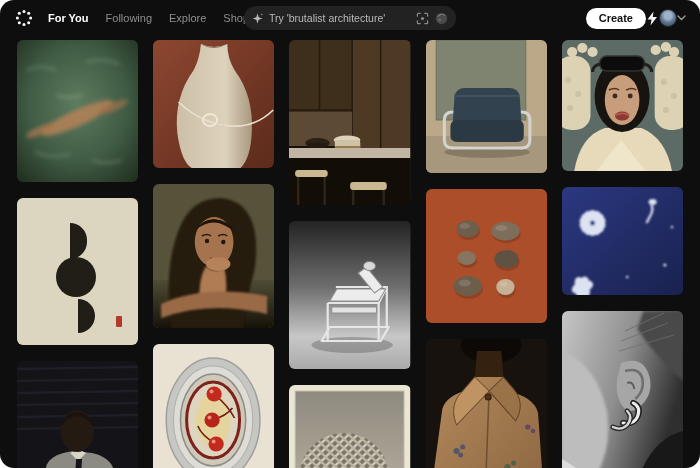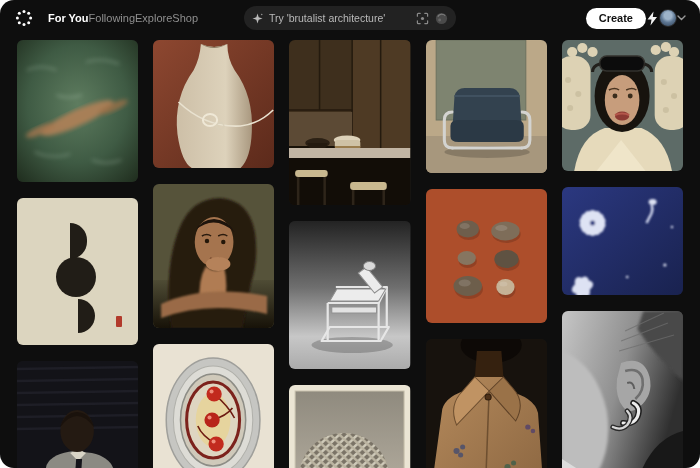--- a/index.html
+++ b/index.html
@@ -1,20 +1,20 @@
 <!DOCTYPE html>
 <html><head>
 <meta charset="utf-8">
 <style>
   html,body{margin:0;padding:0;background:#ffffff;font-family:"Liberation Sans",sans-serif;}
   .page{position:relative;width:700px;height:468px;background:#0e0e0e;border-radius:14px;overflow:hidden;margin:0 auto;}
   
   .topbar{position:relative;height:36px;display:flex;align-items:center;padding:0 14px;box-sizing:border-box;}
   .logo{width:20px;height:20px;display:flex;align-items:center;justify-content:center;margin-right:14px;flex:0 0 auto;}
-  .nav{display:flex;align-items:center;}
+  .nav{display:flex;gap:17px;align-items:center;}
   .nav-item{font-size:11px;color:#8f8f8f;cursor:pointer;white-space:nowrap;}
   .nav-item.active{color:#ffffff;font-weight:700;}
   .searchbar{position:absolute;left:50%;top:6px;transform:translateX(-50%);width:212px;height:24px;background:#222222;border-radius:12px;display:flex;align-items:center;padding:0 8px;box-sizing:border-box;gap:6px;}
   .search-ph{font-size:10.5px;color:#b9b9b9;flex:1;white-space:nowrap;overflow:hidden;}
   .right-cluster{margin-left:auto;display:flex;align-items:center;}
   .create-btn{background:#ffffff;color:#111111;font-size:11px;font-weight:600;border:none;border-radius:999px;padding:5px 13px;cursor:pointer;line-height:1;}
   .avatar{width:18px;height:18px;border-radius:50%;background:radial-gradient(circle at 50% 35%,#9db3c9 0 28%,#5f7894 52%,#2e3f55 100%);border:1px solid #2a2a2a;box-sizing:border-box;}
   
   .grid{display:flex;gap:15px;padding:4px 17px 0;box-sizing:border-box;}
   .col{flex:1;display:flex;flex-direction:column;gap:16px;min-width:0;}

